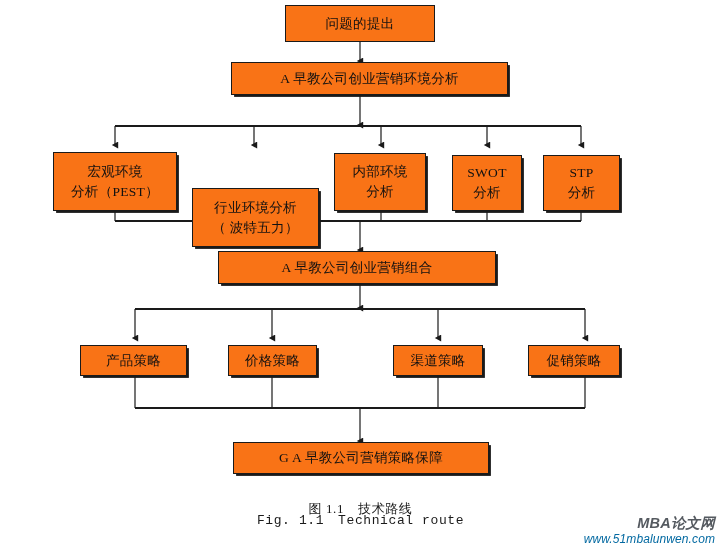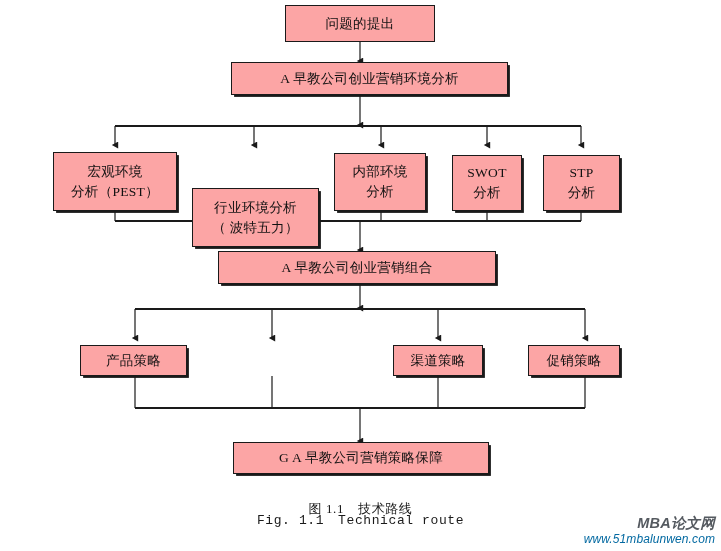--- a/index.html
+++ b/index.html
@@ -23,21 +23,21 @@
     left: 0;
     top: 0;
     width: 721px;
     height: 551px;
     pointer-events: none;
   }
   .node {
     position: absolute;
     box-sizing: border-box;
     border: 1.4px solid #1a1a1a;
-    background: #fca5a5;
+    background: #f97316;
     display: flex;
     flex-direction: column;
     align-items: center;
     justify-content: center;
     text-align: center;
     line-height: 1.45;
     font-size: 13.5px;
     letter-spacing: 0.3px;
     box-shadow: 2.5px 2.5px 0 -0.6px #1a1a1a;
     z-index: 2;
@@ -170,20 +170,23 @@
   </div>
 
   <div class="node wide" style="left:218px; top:251px; width:278px; height:33px;">
     <span class="ln">A 早教公司创业营销组合</span>
   </div>
 
   <div class="node" style="left:80px; top:345px; width:107px; height:31px;">
     <span class="ln">产品策略</span>
   </div>
 
+  <div class="node" style="left:228px; top:345px; width:89px; height:31px;">
+    <span class="ln">价格策略</span>
+  </div>
 
   <div class="node" style="left:393px; top:345px; width:90px; height:31px;">
     <span class="ln">渠道策略</span>
   </div>
 
   <div class="node" style="left:528px; top:345px; width:92px; height:31px;">
     <span class="ln">促销策略</span>
   </div>
 
   <div class="node wide" style="left:233px; top:442px; width:256px; height:32px;">

